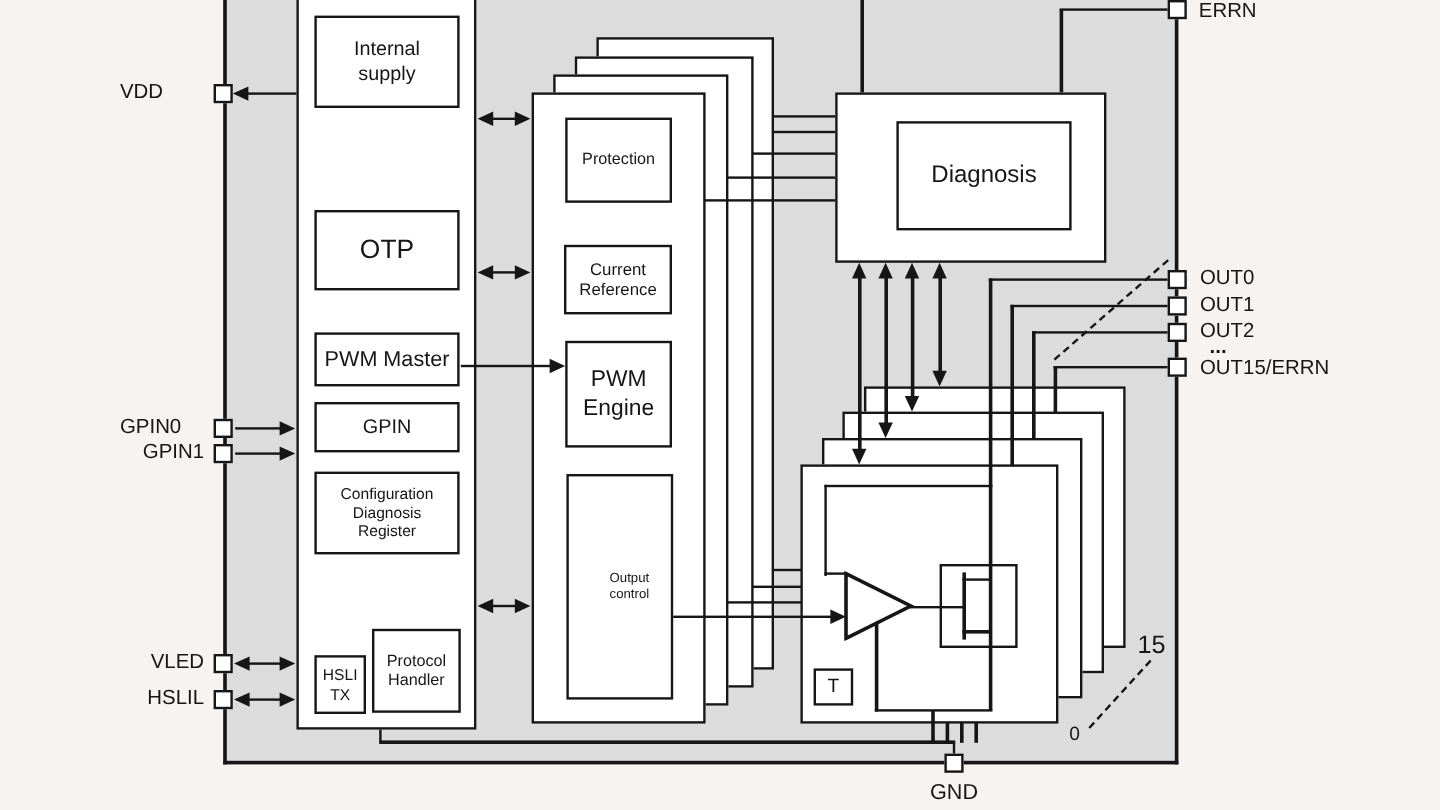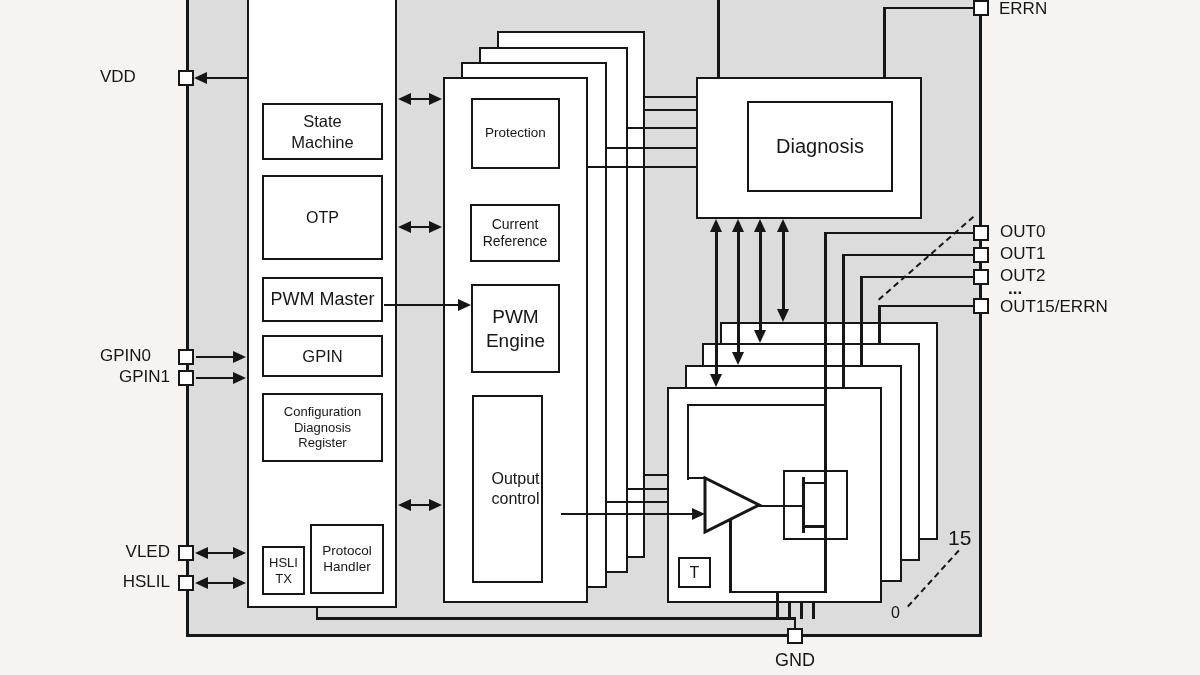--- a/index.html
+++ b/index.html
@@ -54,33 +54,33 @@
   <div class="box" style="left:497px;top:31px;width:148px;height:527px;"></div>
   <div class="box" style="left:479px;top:47px;width:149px;height:526px;"></div>
   <div class="box" style="left:461px;top:62px;width:146px;height:526px;"></div>
   <div class="box" style="left:443px;top:77px;width:145px;height:526px;"></div>
 
   <div class="box" style="left:470px;top:204px;width:90px;height:58px;font-size:14px;">Current
 Reference</div>
   <div class="box" style="left:471px;top:98px;width:89px;height:71px;font-size:13.5px;">Protection</div>
   <div class="box" style="left:471px;top:284px;width:89px;height:89px;font-size:19px;">PWM
 Engine</div>
-  <div class="box" style="left:472px;top:395px;width:71px;height:188px;font-size:16px;padding-left:16px;">Output
+  <div class="box" style="left:472px;top:395px;width:89px;height:188px;font-size:11px;padding-left:16px;">Output
 control</div>
 
   <div class="hl" style="left:644px;top:95.75px;width:53px;height:2.5px;"></div>
   <div class="hl" style="left:644px;top:108.75px;width:53px;height:2.5px;"></div>
   <div class="hl" style="left:627px;top:126.75px;width:70px;height:2.5px;"></div>
   <div class="hl" style="left:606px;top:146.75px;width:91px;height:2.5px;"></div>
   <div class="hl" style="left:587px;top:165.75px;width:110px;height:2.5px;"></div>
 
   <div class="box" style="left:247px;top:-4px;width:150px;height:612px;"></div>
-  <div class="box" style="left:262px;top:103px;width:121px;height:57px;font-size:16.5px;">State
-Machine</div>
-  <div class="box" style="left:262px;top:175px;width:121px;height:85px;font-size:16px;">OTP</div>
+  <div class="box" style="left:262px;top:13px;width:121px;height:77px;font-size:16.5px;">Internal
+supply</div>
+  <div class="box" style="left:262px;top:175px;width:121px;height:67px;font-size:22px;">OTP</div>
   <div class="box" style="left:262px;top:277px;width:121px;height:45px;font-size:18px;">PWM Master</div>
   <div class="box" style="left:262px;top:335px;width:121px;height:42px;font-size:16.5px;">GPIN</div>
   <div class="box" style="left:262px;top:393px;width:121px;height:69px;font-size:13px;">Configuration
 Diagnosis
 Register</div>
   <div class="box" style="left:262px;top:546px;width:43px;height:49px;font-size:13px;">HSLI
 TX</div>
   <div class="box" style="left:310px;top:524px;width:74px;height:70px;font-size:13.5px;">Protocol
 Handler</div>
 

